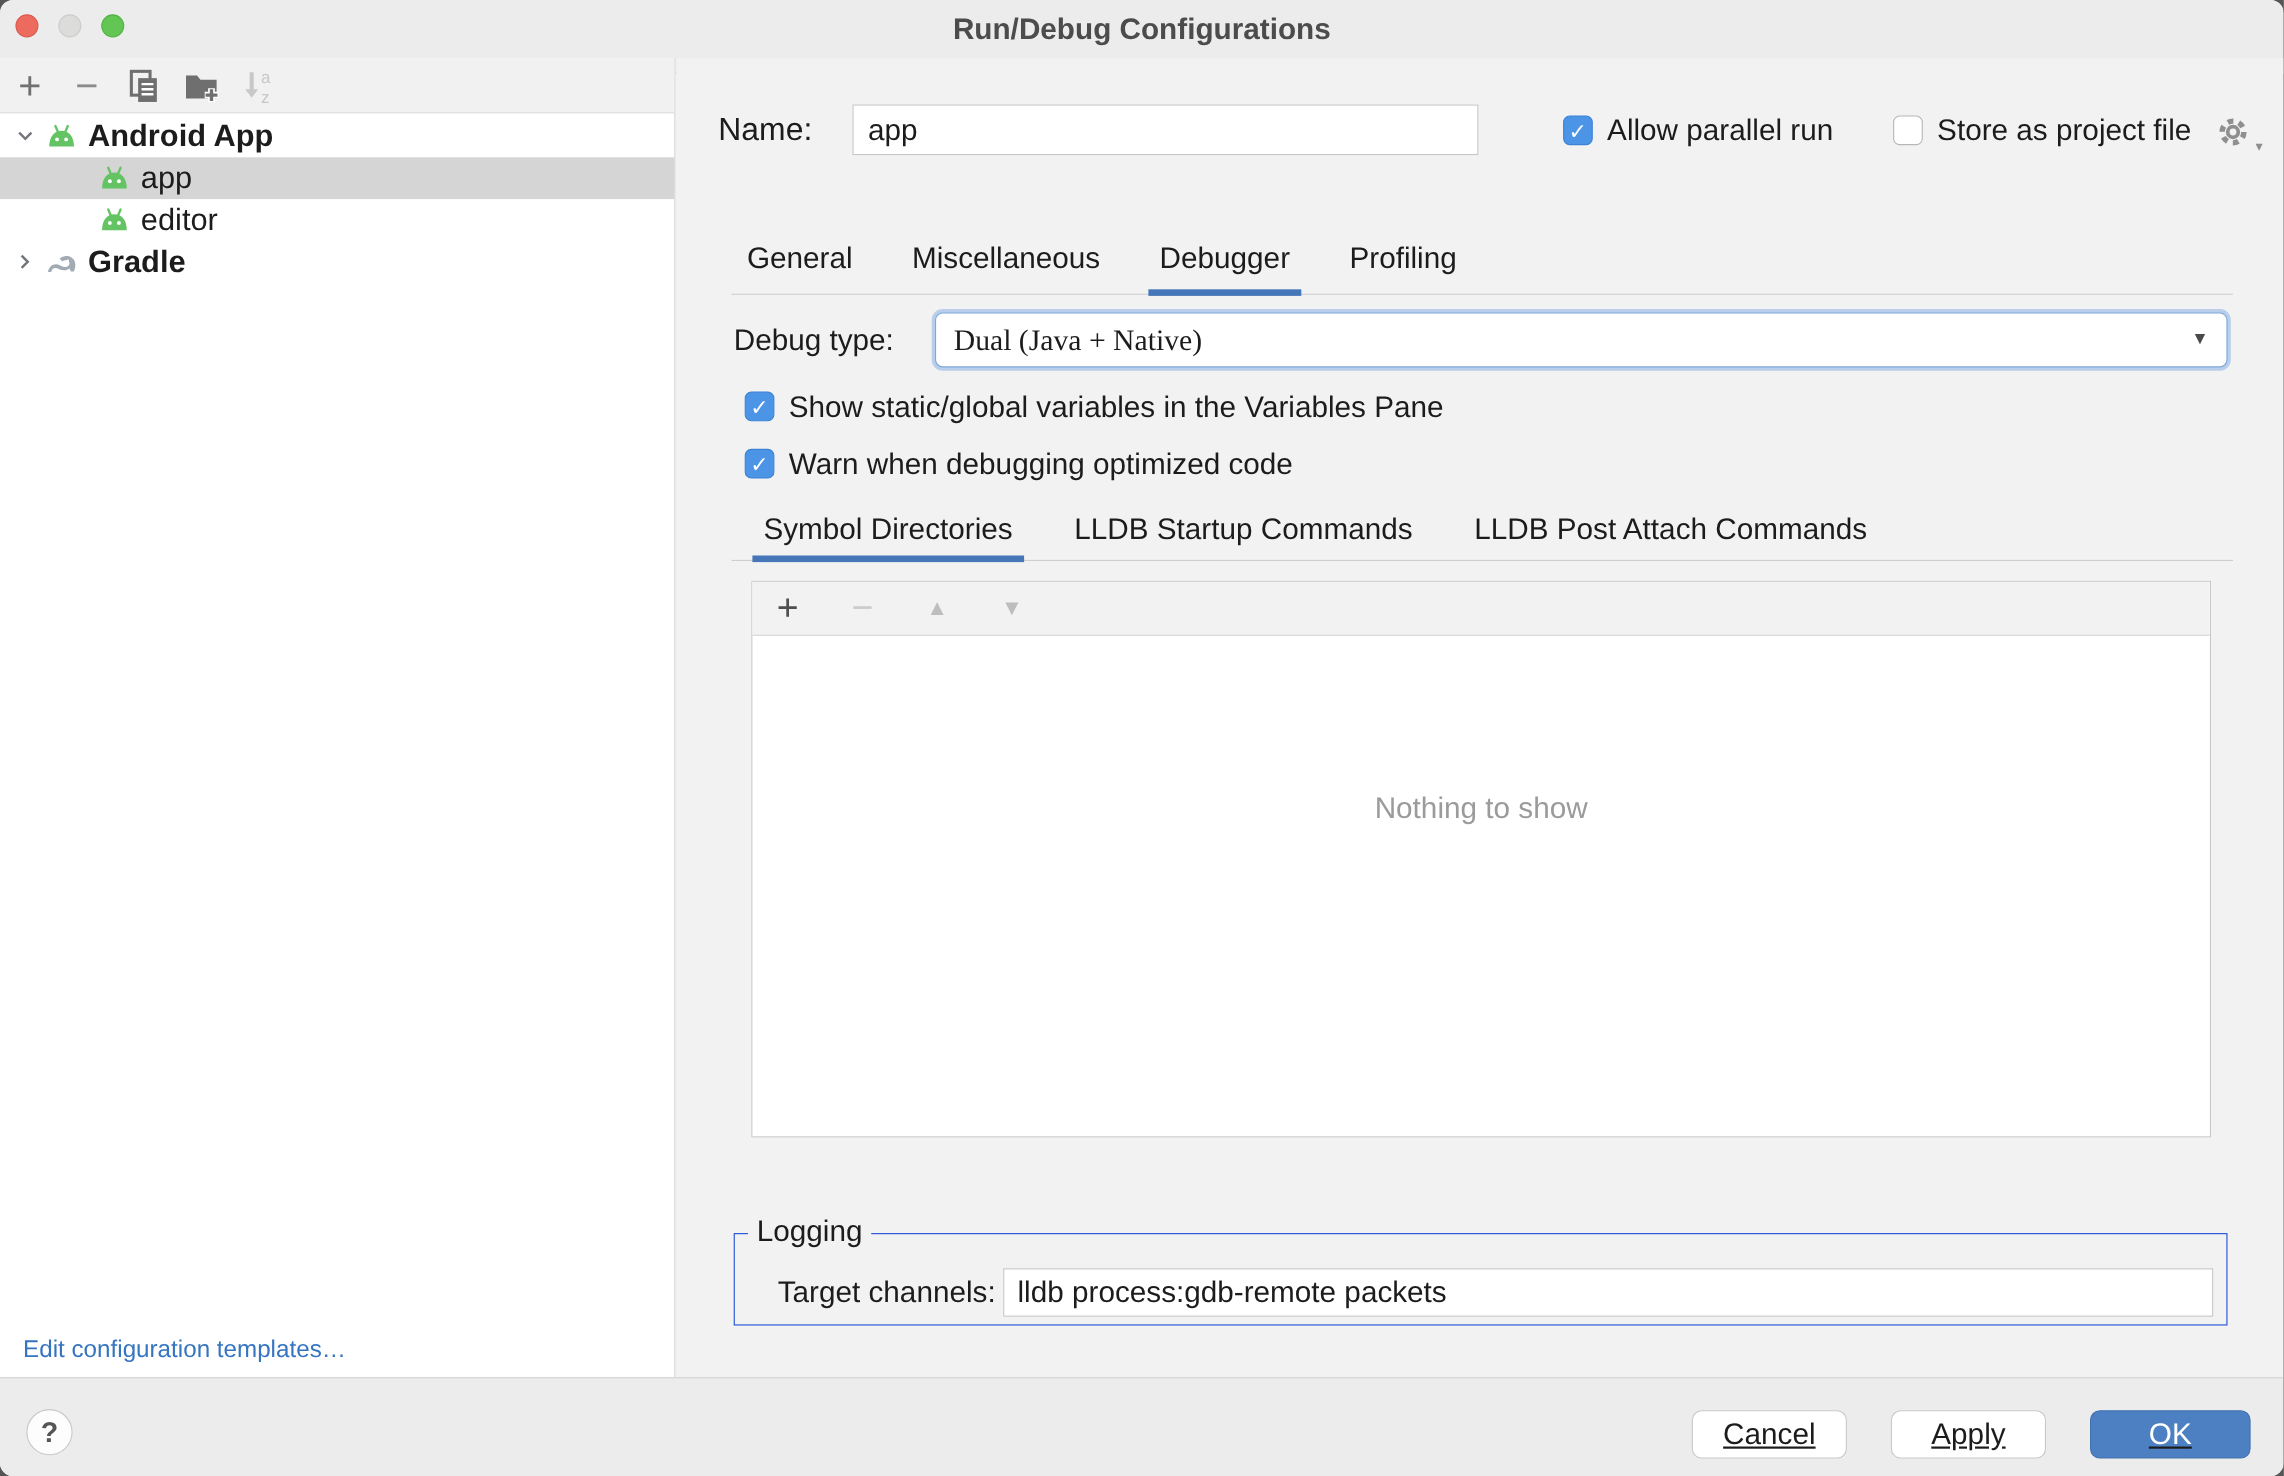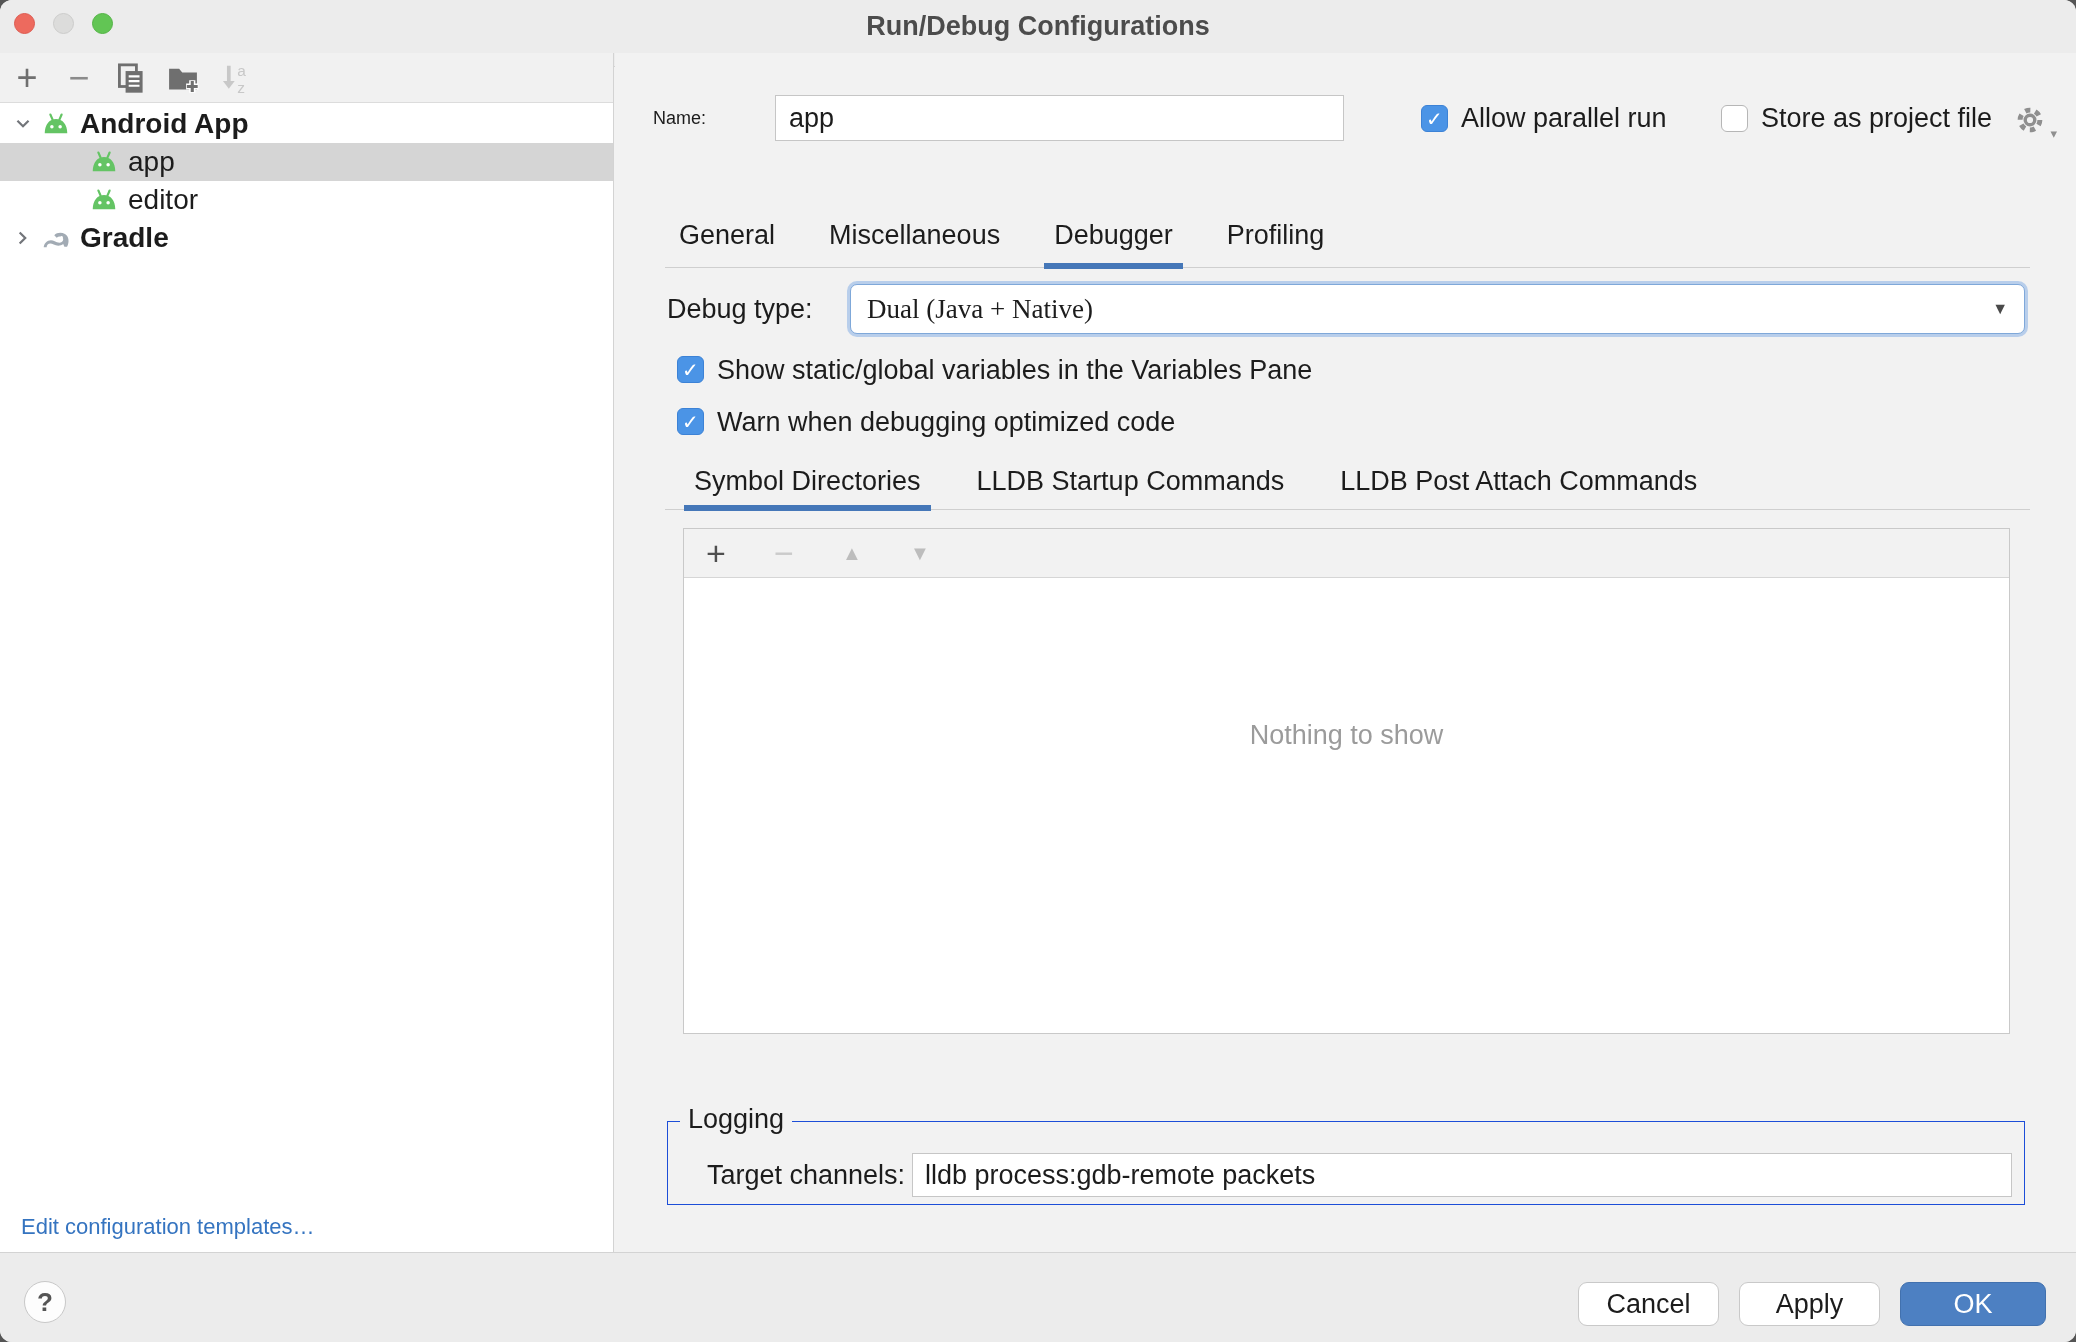--- a/index.html
+++ b/index.html
@@ -52,21 +52,21 @@
   .tree-row.child{ padding-left:84px; }
 
   .edit-link{
     position:absolute; left:21px; top:1154px; font-size:22px; line-height:40px;
     color:#3574c0; cursor:pointer;
   }
 
   
   .content{ position:absolute; left:615px; top:53px; width:1461px; height:1199px; background:#f2f2f2; }
 
-  .name-label{ position:absolute; left:38px; top:41px; height:48px; line-height:48px; font-size:18px; }
+  .name-label{ position:absolute; left:38px; top:41px; height:48px; line-height:48px; font-size:29px; }
   .name-input{
     position:absolute; left:160px; top:42px; width:569px; height:46px;
     border:1px solid #c6c6c6; background:#fff; font-size:27px; padding:0 13px;
     font-family:inherit; color:#1c1c1c;
   }
 
   .cb{ position:absolute; width:27px; height:27px; border-radius:6px; }
   .cb.checked{ background:#4b94e6; border:1px solid #3c82d6; }
   .cb.checked::after{
     content:"✓"; color:#fff; font-size:20px; font-weight:bold;
@@ -142,21 +142,21 @@
   .footer{
     position:absolute; left:0; top:1252px; width:100%; height:90px;
     background:#ececec; border-top:1px solid #d3d3d3;
   }
   .help-btn{
     position:absolute; left:24px; top:28px; width:42px; height:42px; border-radius:50%;
     background:#fdfdfd; border:1px solid #c8c8c8; color:#555;
     font-size:26px; font-weight:bold; text-align:center; line-height:40px; cursor:pointer;
   }
   .btn-row{
-    position:absolute; right:30px; top:29px; display:flex; gap:20px;
+    position:absolute; right:30px; top:29px; display:flex; gap:40px;text-decoration:underline;
   }
   .btn{
     height:44px; border-radius:9px; font-size:27px; font-family:inherit;
     display:flex; align-items:center; justify-content:center; cursor:pointer;
   }
   .btn-plain{ width:141px; background:#ffffff; border:1px solid #c9c9c9; color:#1c1c1c; }
   .btn-primary{ width:146px; background:#4d80c2; border:1px solid #4271ae; color:#ffffff; }
 </style>
 </head>
 <body>

